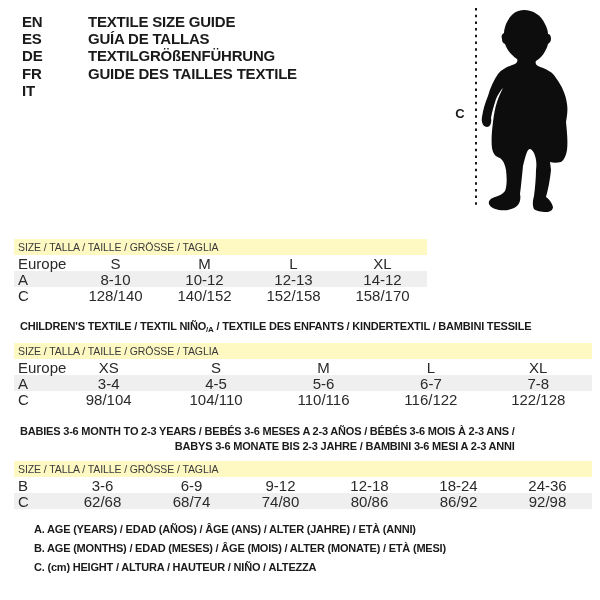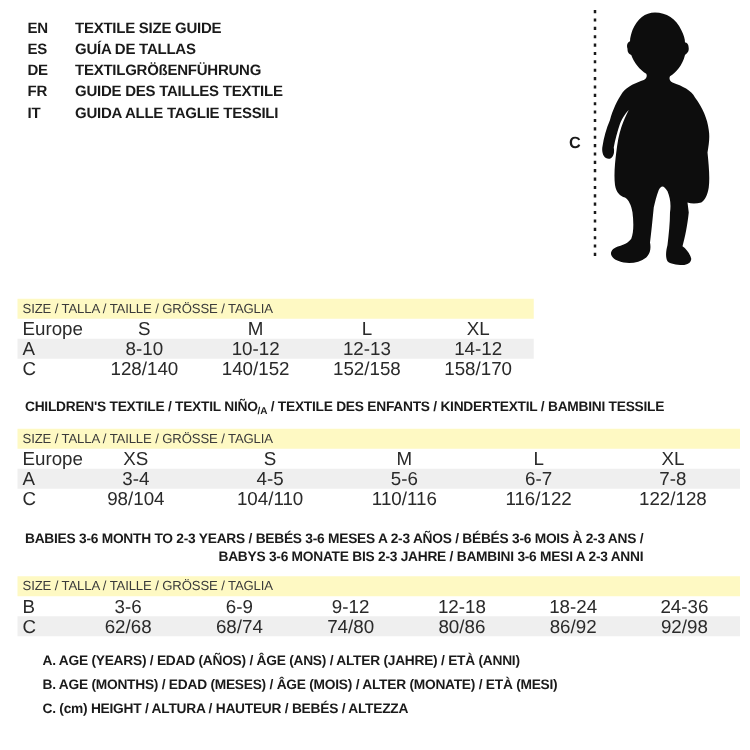--- a/index.html
+++ b/index.html
@@ -2,21 +2,21 @@
 <html><head>
 <meta charset="utf-8">
 <style>
   * { margin:0; padding:0; box-sizing:border-box; }
   html,body { background:#fff; }
   body { font-family:"Liberation Sans", sans-serif; color:#1a1a1a; }
   #stage { position:relative; width:600px; height:600px; background:#ffffff; overflow:hidden; }
 
   
   .lang-list { position:absolute; left:22px; top:13px; }
-  .lang-row { display:flex; height:17.2px; align-items:center; font-weight:700; font-size:12px; letter-spacing:-0.2px; }
+  .lang-row { display:flex; height:17.2px; align-items:center; font-weight:700; font-size:15px; letter-spacing:-0.2px;gap:28px; }
   .lang-code { width:38px; }
   .lang-name { white-space:nowrap; }
 
   
   .figure-wrap { position:absolute; left:440px; top:0; width:160px; height:215px; }
   .figure-wrap svg { display:block; width:160px; height:215px; }
   .height-label { position:absolute; left:452px; top:106px; width:16px; text-align:center;
                   font-weight:700; font-size:13px; }
 
   
@@ -63,21 +63,20 @@
     <div class="lang-row">
       <span class="lang-code">DE</span>
       <span class="lang-name">TEXTILGRÖßENFÜHRUNG</span>
     </div>
     <div class="lang-row">
       <span class="lang-code">FR</span>
       <span class="lang-name">GUIDE DES TAILLES TEXTILE</span>
     </div>
     <div class="lang-row">
       <span class="lang-code">IT</span>
-      <span class="lang-name">GUIDA ALLE TAGLIE TESSILI</span>
     </div>
   </div>
 
   <div class="figure-wrap">
     <svg viewBox="440 0 160 215" xmlns="http://www.w3.org/2000/svg">
       <line x1="476" y1="8" x2="476" y2="208" stroke="#1a1a1a" stroke-width="2" stroke-dasharray="2.5 4.2"></line>
       <path fill="#0d0d0d" d="
         M 524,10
         C 533,10 541,15 545,24
         C 547,28 548,31 548,34
@@ -208,16 +207,16 @@
       <span class="c">74/80</span>
       <span class="c">80/86</span>
       <span class="c">86/92</span>
       <span class="c">92/98</span>
     </div>
   </div>
 
   <div class="notes">
     <div>A. AGE (YEARS) / EDAD (AÑOS) / ÂGE (ANS) / ALTER (JAHRE) / ETÀ (ANNI)</div>
     <div>B. AGE (MONTHS) / EDAD (MESES) / ÂGE (MOIS) / ALTER (MONATE) / ETÀ (MESI)</div>
-    <div>C. (cm) HEIGHT / ALTURA / HAUTEUR / BEBÉS / ALTEZZA</div>
+    <div>C. (cm) HEIGHT / ALTURA / HAUTEUR / NIÑO / ALTEZZA</div>
   </div>
 
 </div>
 
 </body></html>

